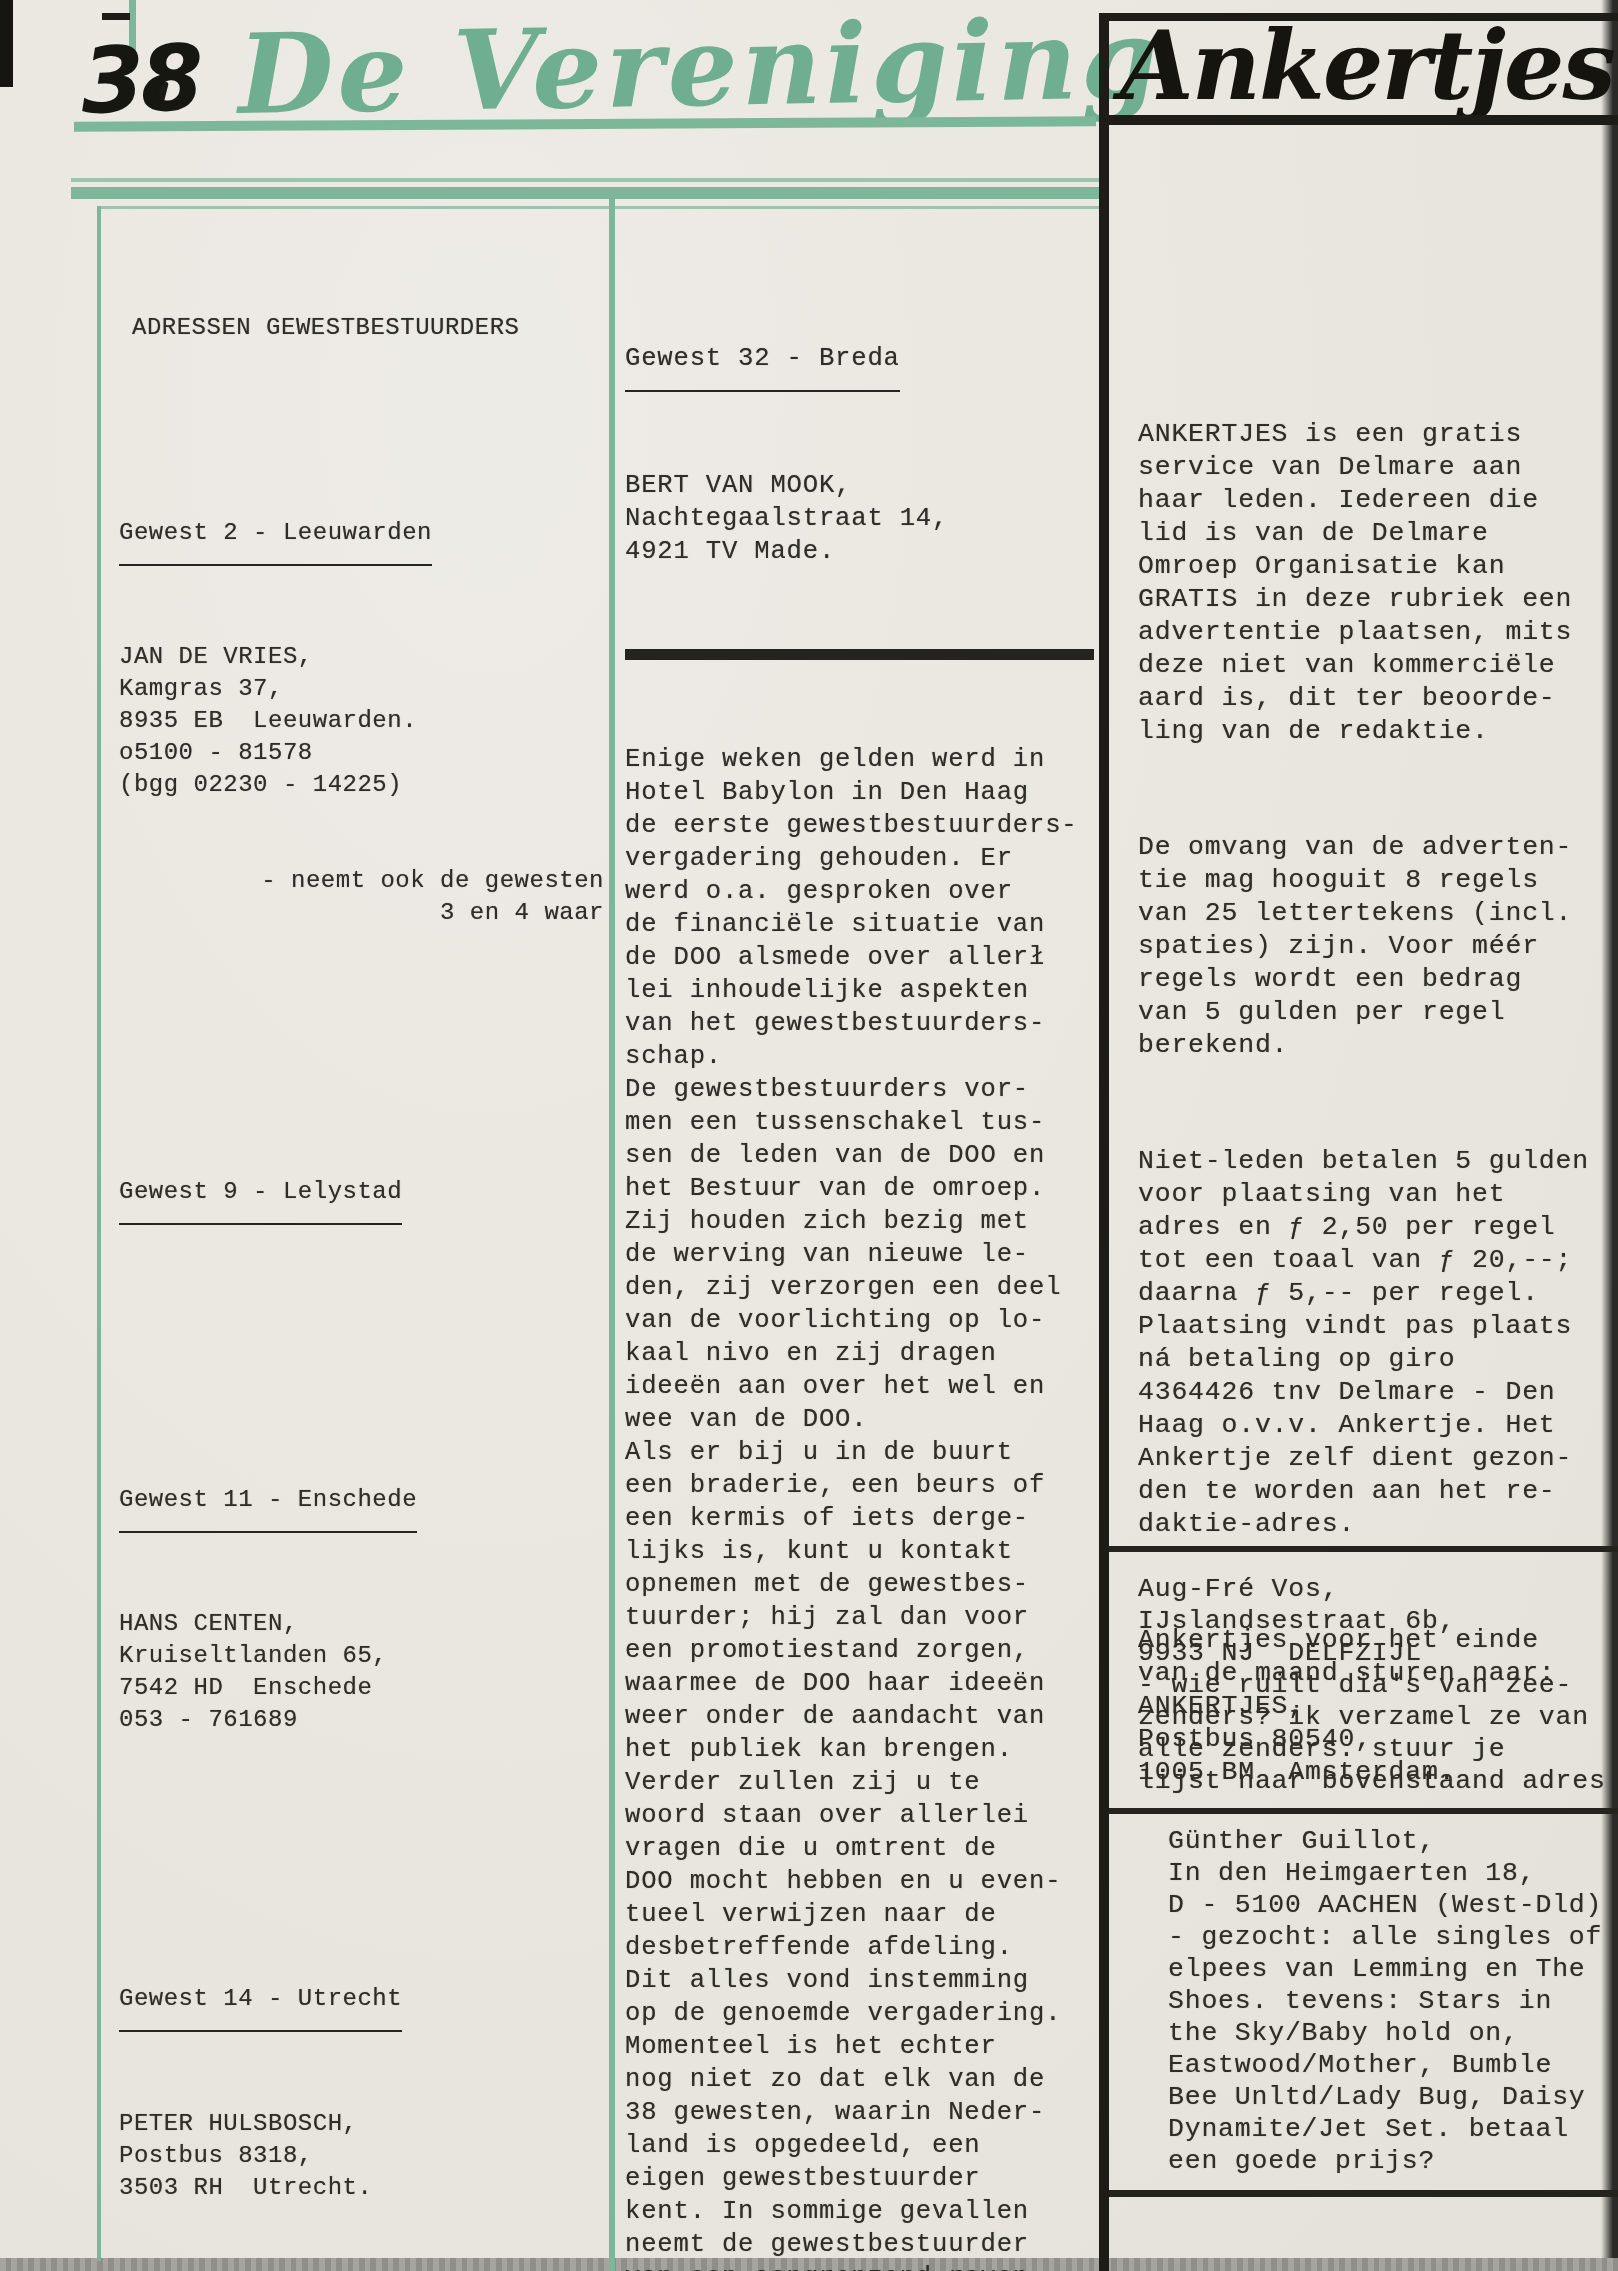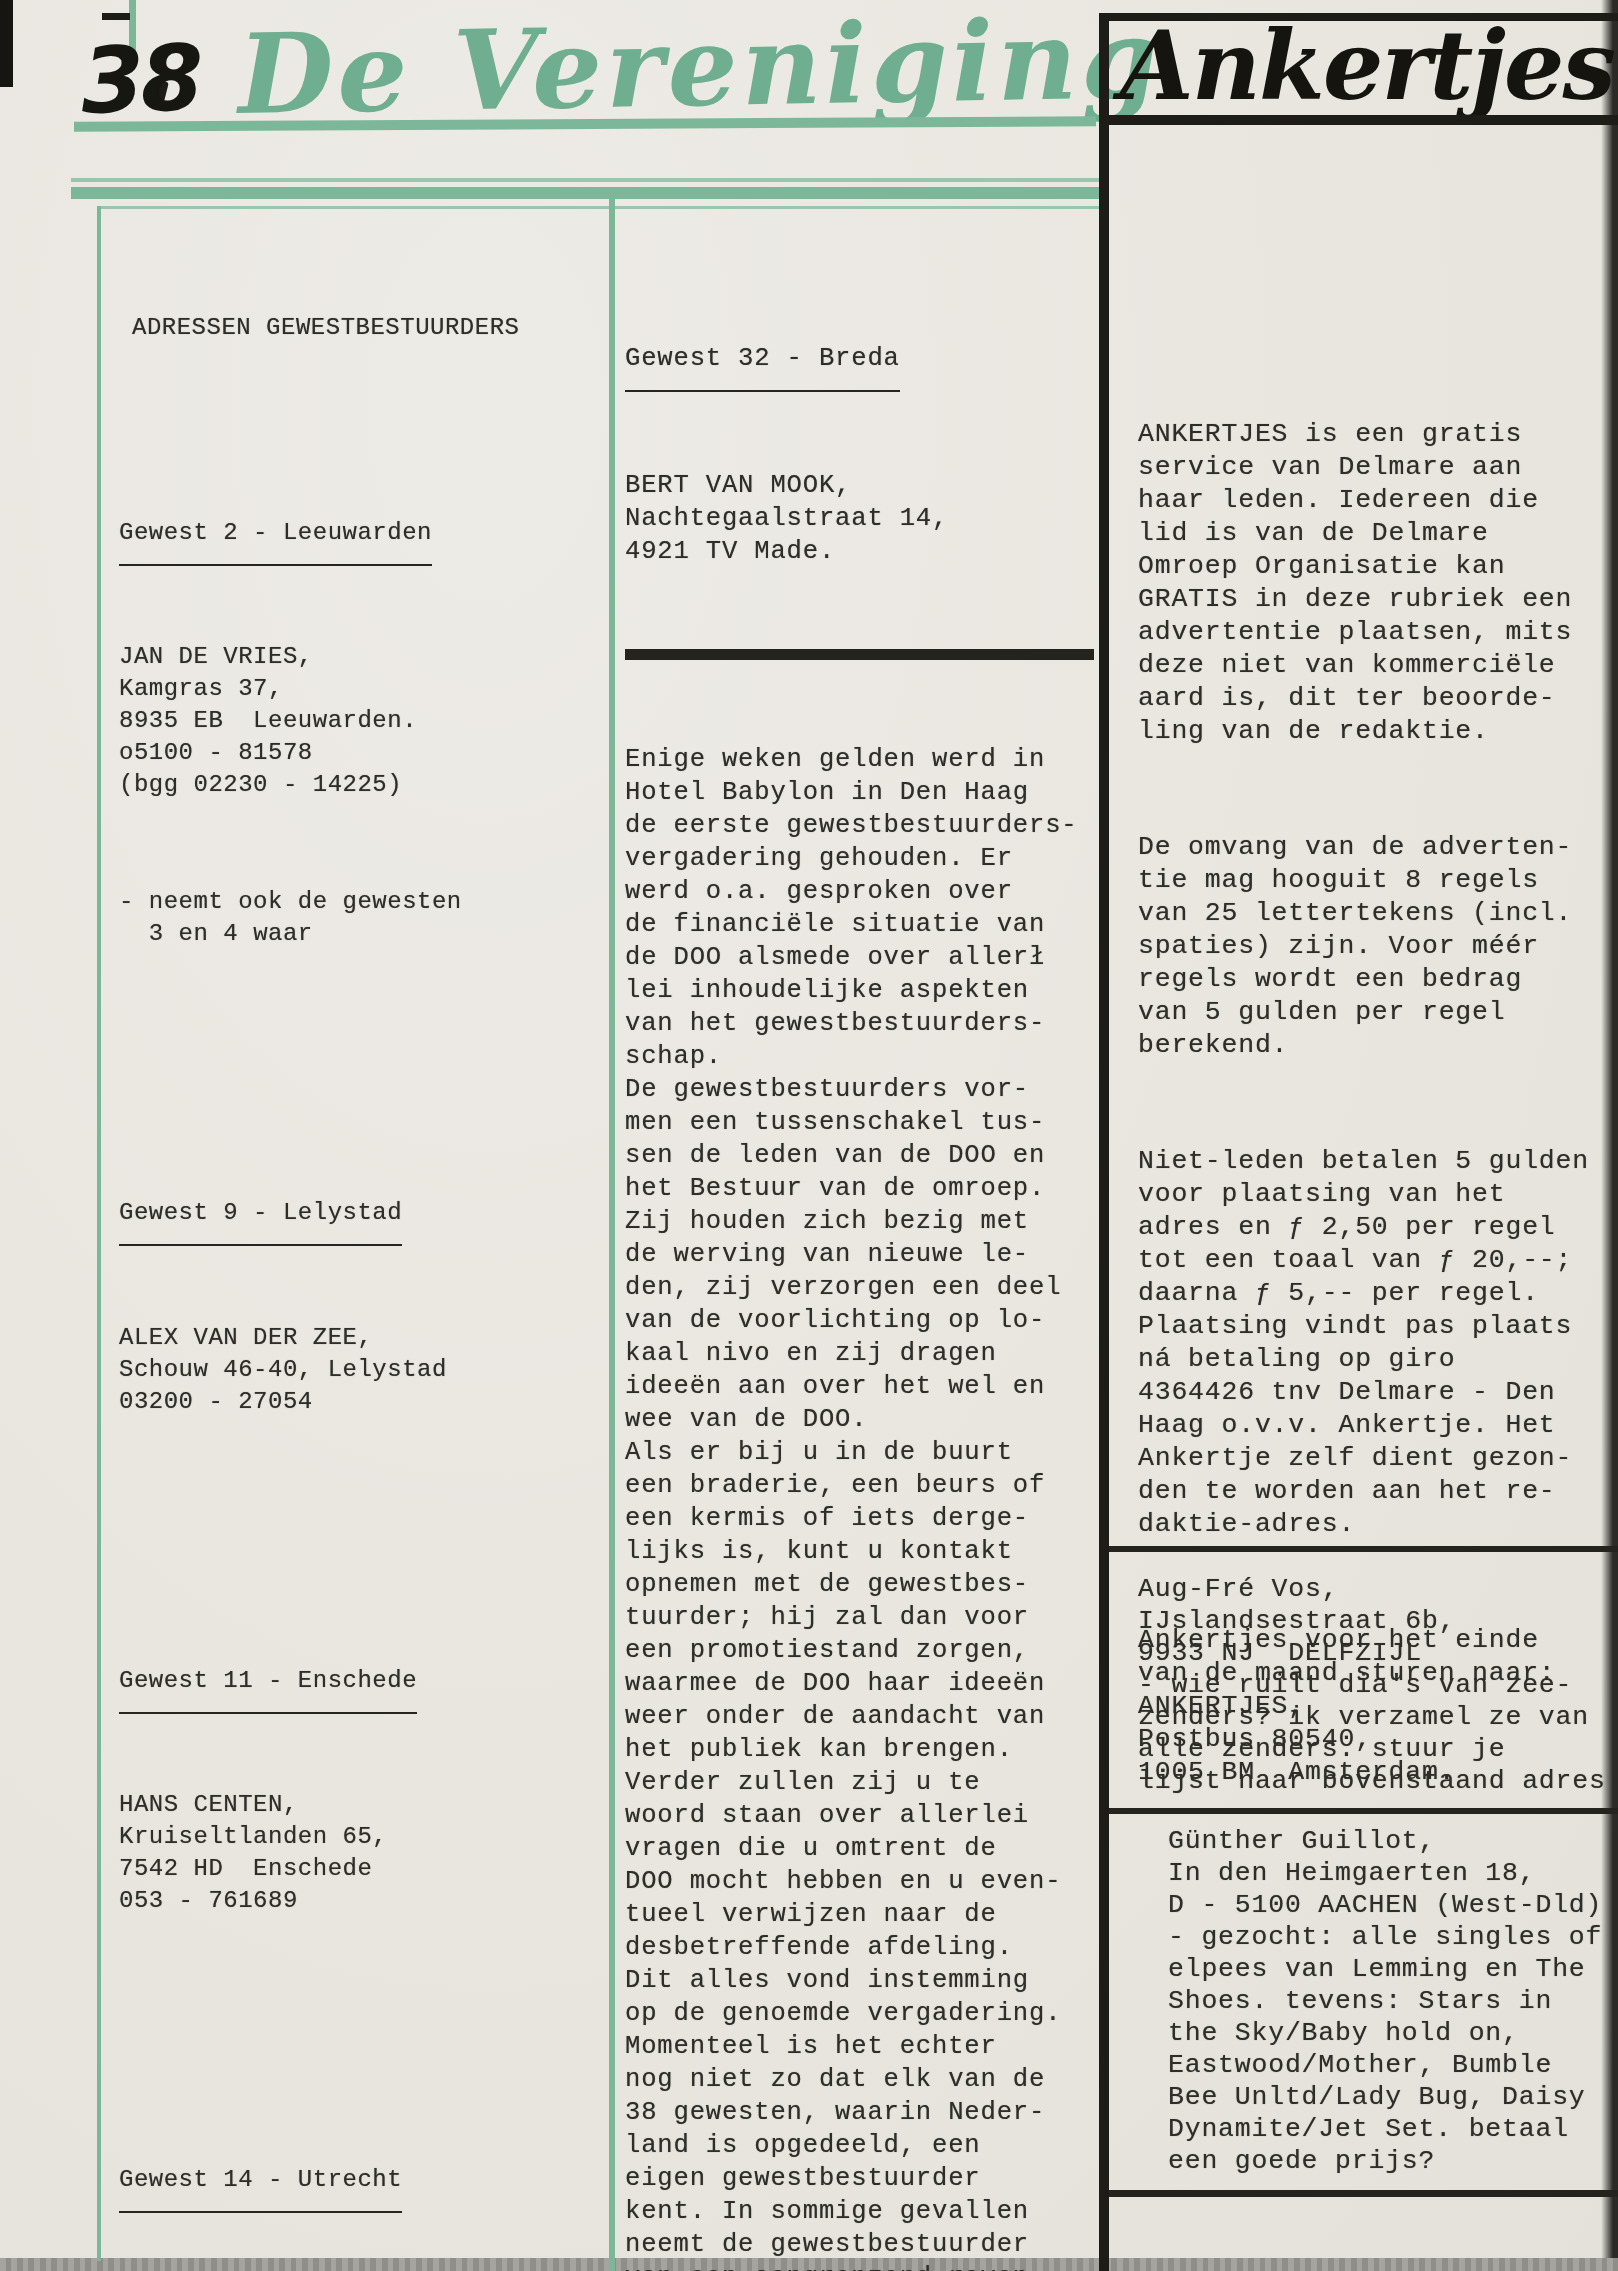--- a/index.html
+++ b/index.html
@@ -50,21 +50,21 @@
   .reg-comma   { left:157px; top:81px; width:8.5px; height:24.6px; background:#1d1c17; transform:rotate(14deg); border-radius:2.8px; }
   
   .tw { white-space:pre-wrap; text-shadow:0 0 0.9px rgba(40,39,33,.5); }
   .col-left  { position:absolute; left:119px;  top:235px; width:485px; font-size:24px; line-height:32px; letter-spacing:0.5px; }
   .col-mid   { position:absolute; left:625px;  top:276px; width:471px; font-size:25.6px; line-height:33px; letter-spacing:0.8px; }
   .col-right { position:absolute; left:1138px; top:352px; width:477px; font-size:26.5px; line-height:33px; letter-spacing:0.8px; }
   .adr-hdr { margin:13px; }
   .gw { margin-bottom:23px; }
   .gw-h { margin:0 0 11.4px 0; font-size:inherit; font-weight:normal; }
   .gw-h .u { display:inline-block; border-bottom:2.8px solid #26251f; padding-bottom:15px; }
-  .gw-n { margin-top:21px; }
+  .gw-n { margin-top:0;text-align:right; }
   .mid-rule { height:10.4px; background:#24231e; margin:15px 1.9px 17px 0; }
   .para { margin:0 0 17px 0; }
   .ad { position:absolute; width:477px; font-size:26.5px; line-height:32px; letter-spacing:0.8px; }
   .ad1 { left:1138px; top:1573px; }
   .ad2 { left:1168px; top:1825px; }
 </style>
 </head>
 <body>
 
 <div class="page">
@@ -102,23 +102,20 @@
 Kamgras 37,
 8935 EB  Leeuwarden.
 o5100 - 81578
 (bgg 02230 - 14225)</div>
       <div class="gw-n">- neemt ook de gewesten
   3 en 4 waar</div>
     </section>
 
     <section class="gw">
       <h3 class="gw-h"><span class="u">Gewest 9 - Lelystad</span></h3>
-      <div class="gw-b">ALEX VAN DER ZEE,
-Schouw 46-40, Lelystad
-03200 - 27054</div>
     </section>
 
     <section class="gw">
       <h3 class="gw-h"><span class="u">Gewest 11 - Enschede</span></h3>
       <div class="gw-b">HANS CENTEN,
 Kruiseltlanden 65,
 7542 HD  Enschede
 053 - 761689</div>
     </section>
 

